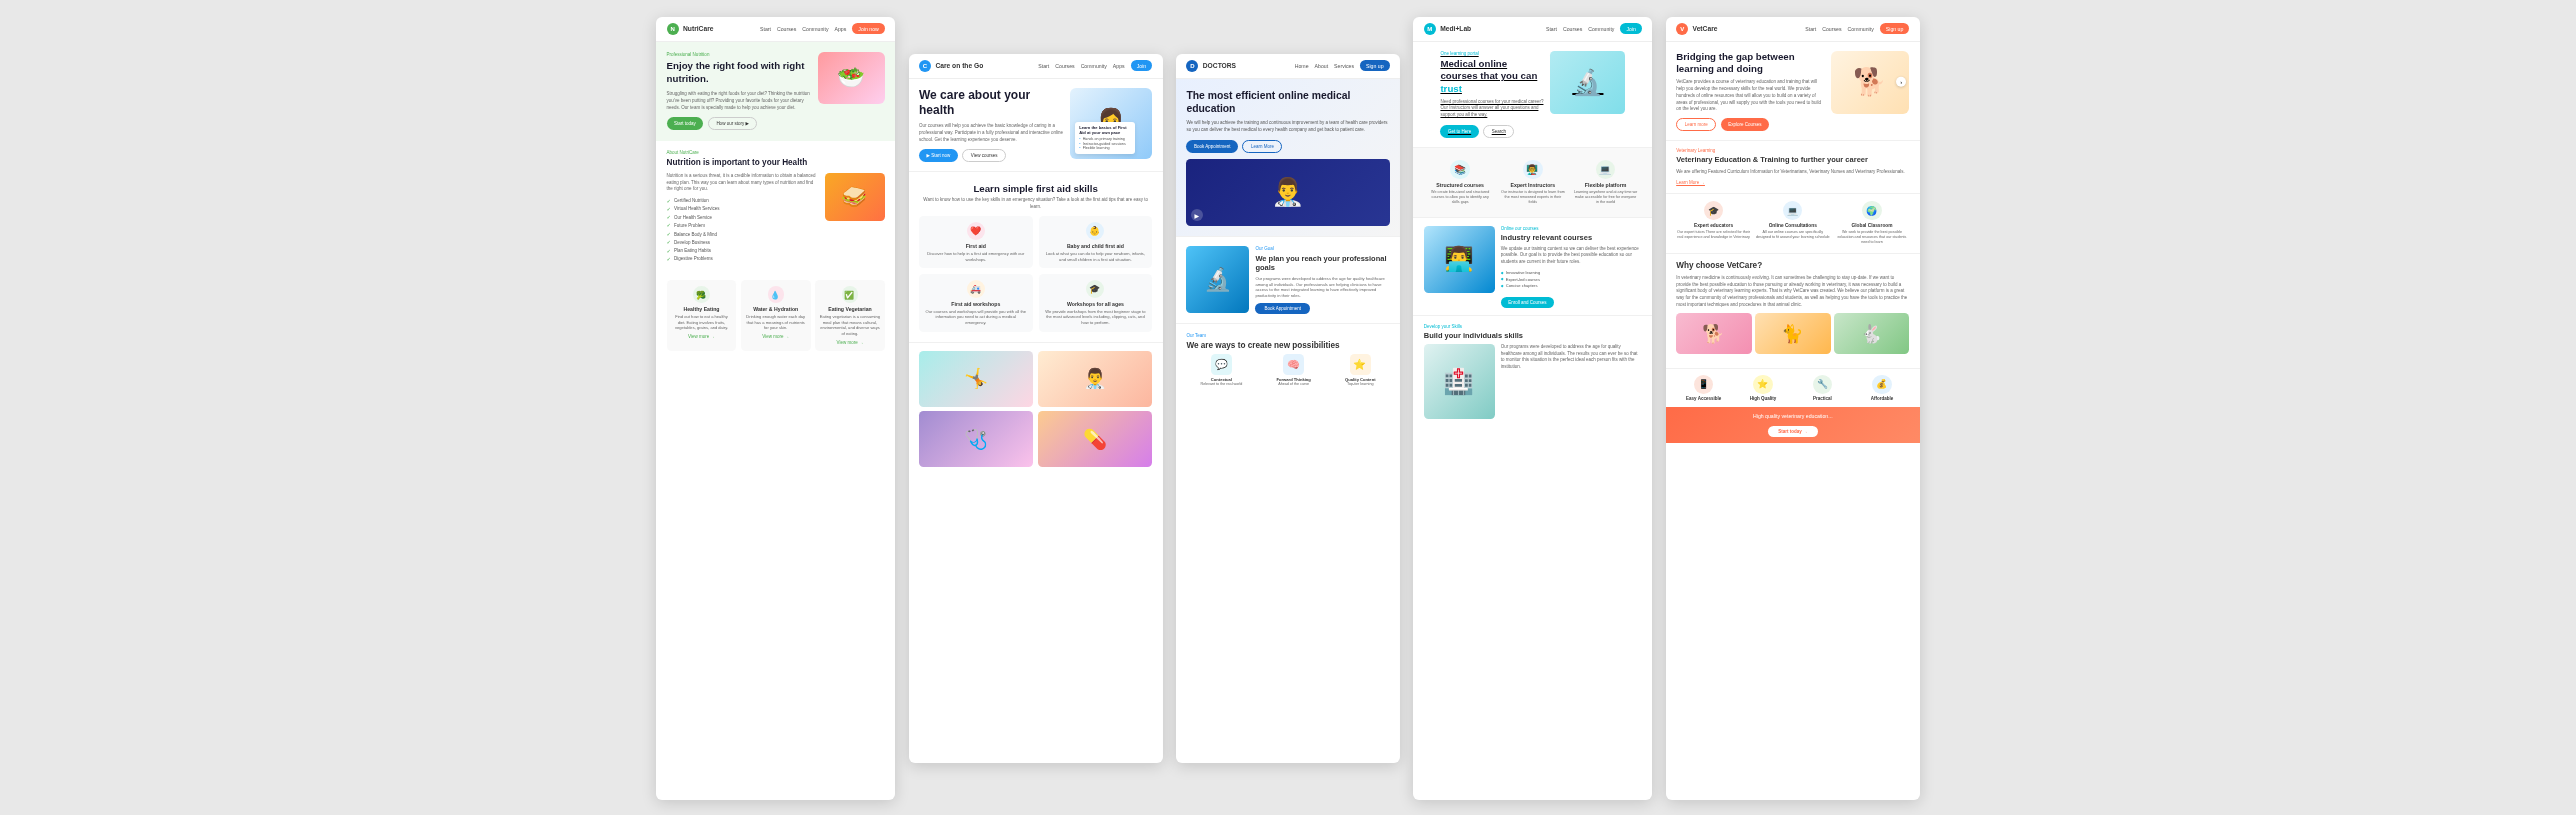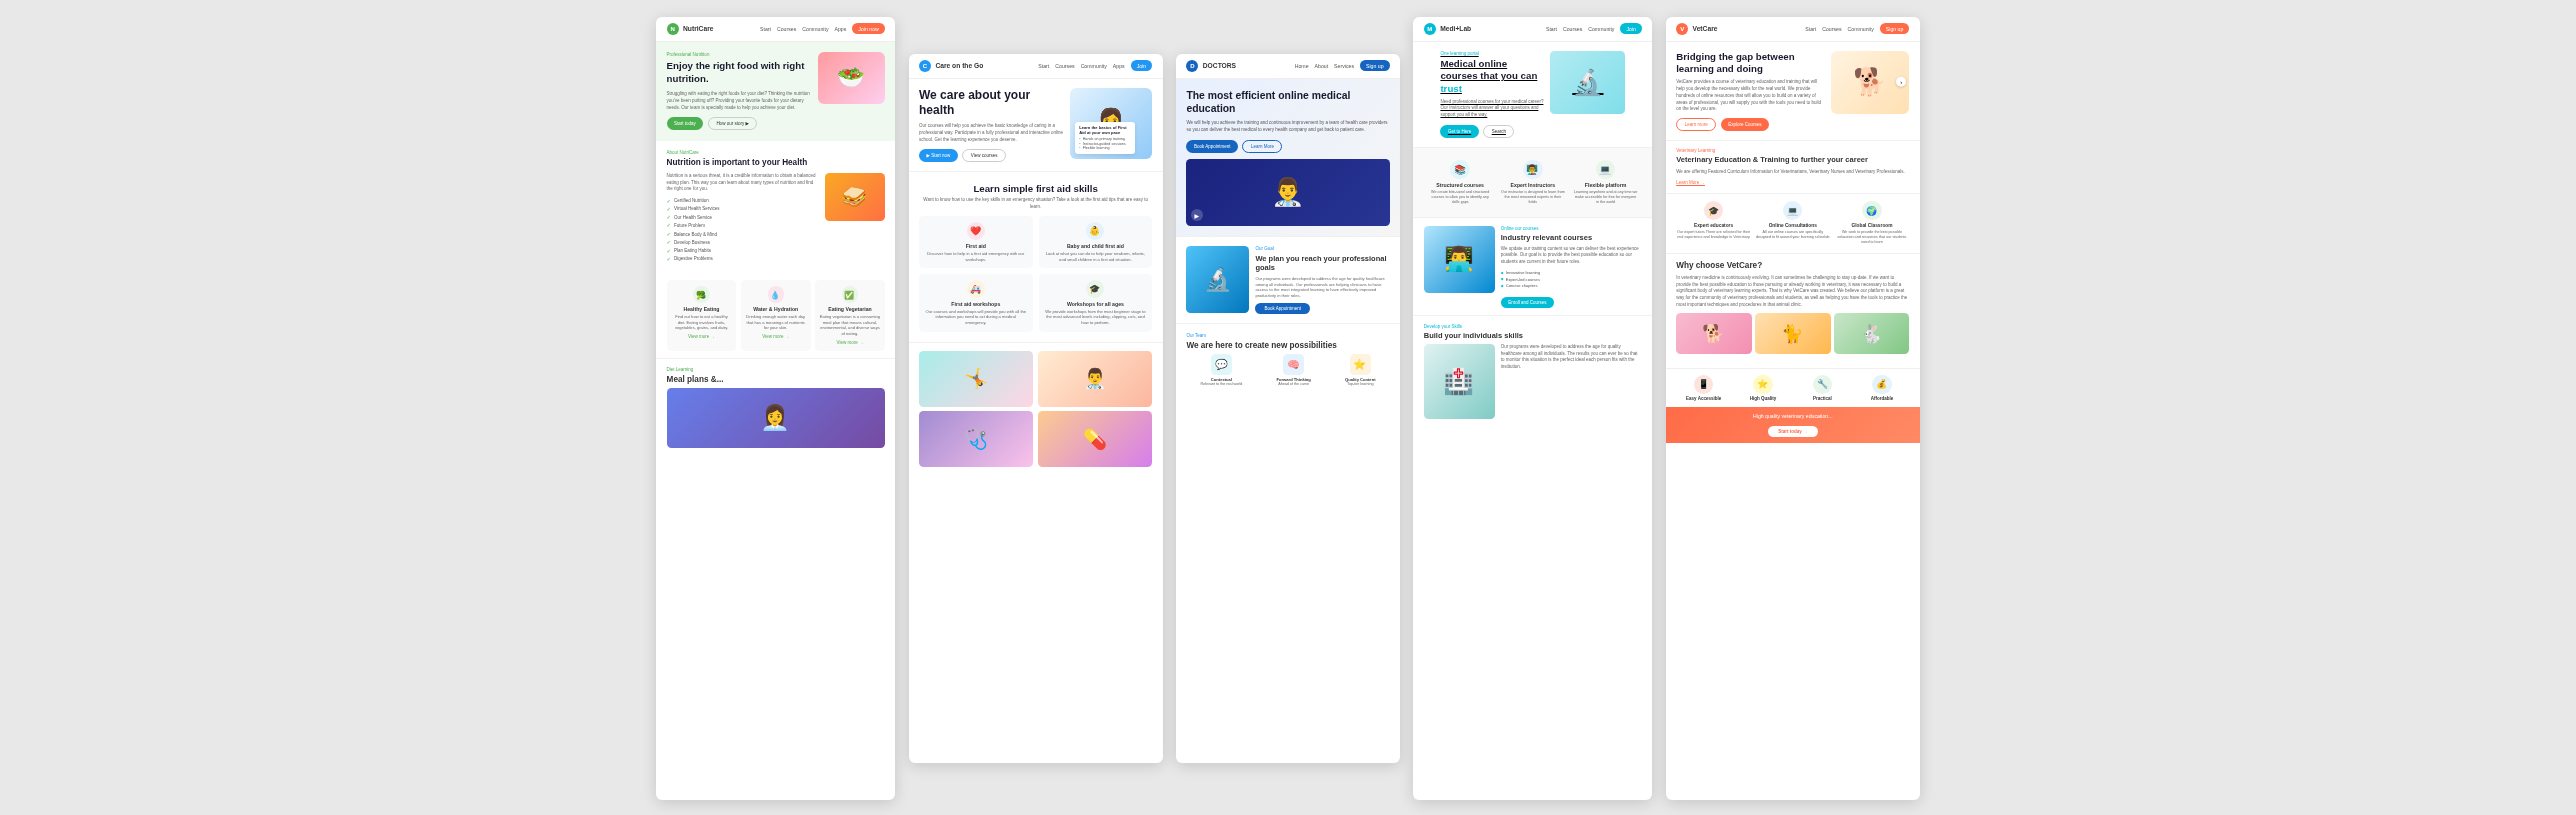--- a/index.html
+++ b/index.html
@@ -727,25 +727,20 @@
       <div class="c1-mini-link">View more →</div>
     </div>
     <div class="c1-mini-card">
       <div class="c1-mini-icon icon-check">✅</div>
       <div class="c1-mini-title">Eating Vegetarian</div>
       <div class="c1-mini-desc">Eating vegetarian is a consuming meal plan that means cultural, environmental, and diverse ways of eating.</div>
       <div class="c1-mini-link">View more →</div>
     </div>
   </div>
 
-  <div class="c1-section3">
-    <div class="c1-s3-tag">Diet Learning</div>
-    <div class="c1-s3-title">Meal plans &amp;...</div>
-    <div class="c1-person-img">👩‍💼</div>
-  </div>
 </div>
 
 <div class="website-card card2">
 
   <div class="nav">
     <div class="nav-logo">
       <span class="nav-logo-circle" style="background:#2196F3;">C</span>
       <span>Care on the Go</span>
     </div>
     <div class="nav-links">
@@ -854,21 +849,21 @@
         <div class="c3-s2-title">We plan you reach your professional goals</div>
         <div class="c3-s2-desc">Our programs were developed to address the age for quality healthcare among all individuals. Our professionals are helping clinicians to have access to the most integrated learning to have effectively improved productivity in their roles.</div>
         <button class="btn-blue-full">Book Appointment</button>
       </div>
     </div>
   </div>
 
 
   <div class="c3-section3">
     <div class="c3-s3-tag">Our Team</div>
-    <div class="c3-s3-title">We are here to create new possibilities</div>
+    <div class="c3-s3-title">We are ways to create new possibilities</div>
     <div class="c3-icons-row">
       <div class="c3-icon-item">
         <div class="c3-icon-box bg-teal">💬</div>
         <div class="c3-icon-label">Contextual</div>
         <div class="c3-icon-desc">Relevant to the real world</div>
       </div>
       <div class="c3-icon-item">
         <div class="c3-icon-box bg-blue">🧠</div>
         <div class="c3-icon-label">Forward Thinking</div>
         <div class="c3-icon-desc">Ahead of the curve</div>

